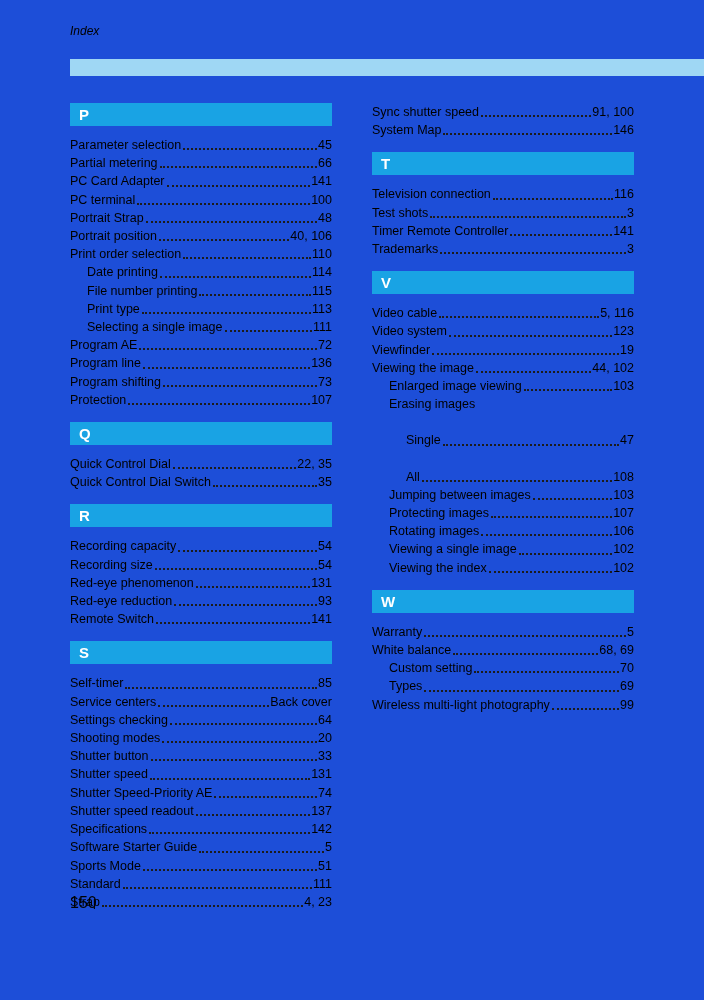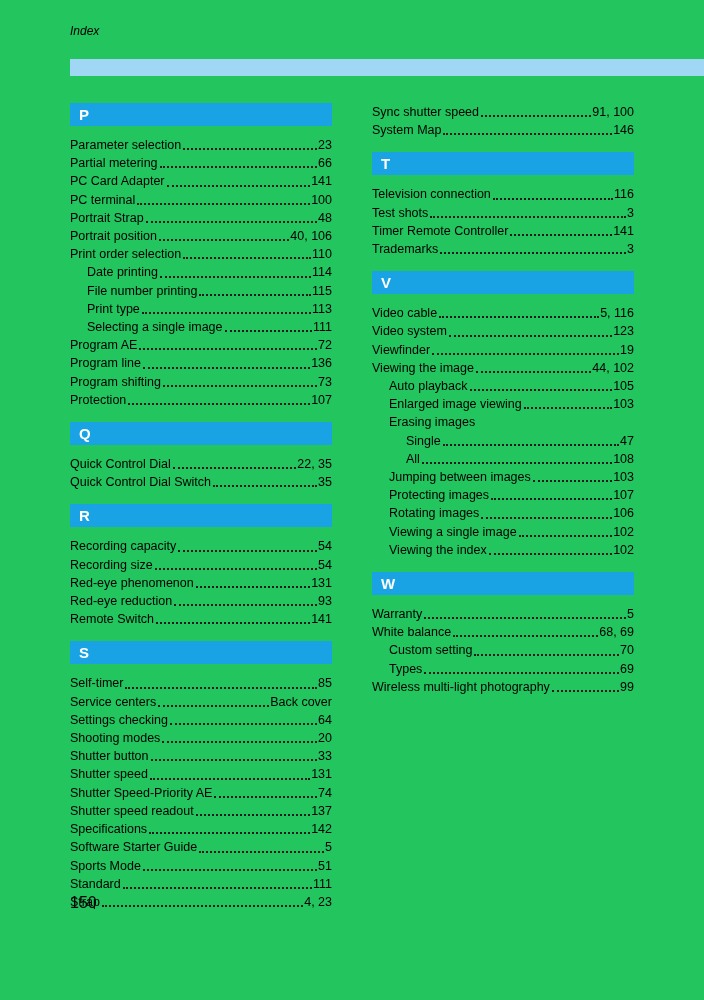--- a/index.html
+++ b/index.html
@@ -6,21 +6,21 @@
     margin: 0;
     padding: 0;
     background: #ffffff;
     font-family: "Liberation Sans", sans-serif;
     color: #000;
   }
   .page {
     position: relative;
     width: 704px;
     height: 1000px;
-    background: #22c55e;
+    background: #1d4ed8;
     overflow: hidden;
   }
   .running-head {
     position: absolute;
     left: 70px;
     top: 24px;
     font-size: 12px;
     font-style: italic;
     color: #000;
   }
@@ -63,21 +63,21 @@
   .entry-text { white-space: nowrap; }
   .entry-page { white-space: nowrap; }
   .leader {
     flex: 1 1 auto;
     min-width: 6px;
     border-bottom: 2px dotted #1c1c1c;
     margin: 0 1px 4px 2px;
     height: 0;
   }
   .indent-1 { padding-left: 17px; text-align: center; }
-  .indent-2 { padding-left: 34px; }
+  .indent-2 { padding-left: 34px; margin-top: 18px; }
 
   .page-number {
     position: absolute;
     left: 70px;
     top: 894px;
     font-size: 16px;
     color: #000;
   }
 </style>
 </head>
@@ -87,21 +87,21 @@
   <div class="running-head">Index</div>
   <div class="top-bar"></div>
 
   <div class="index-column col-left">
       <div class="section-header">
         <span>P</span>
       </div>
       <div class="entry indent-0">
         <span class="entry-text">Parameter selection</span>
         <span class="leader"></span>
-        <span class="entry-page">23</span>
+        <span class="entry-page">45</span>
       </div>
       <div class="entry indent-0">
         <span class="entry-text">Partial metering</span>
         <span class="leader"></span>
         <span class="entry-page">66</span>
       </div>
       <div class="entry indent-0">
         <span class="entry-text">PC Card Adapter</span>
         <span class="leader"></span>
         <span class="entry-page">141</span>
@@ -327,25 +327,20 @@
         <span class="entry-text">Viewfinder</span>
         <span class="leader"></span>
         <span class="entry-page">19</span>
       </div>
       <div class="entry indent-0">
         <span class="entry-text">Viewing the image</span>
         <span class="leader"></span>
         <span class="entry-page">44, 102</span>
       </div>
       <div class="entry indent-1">
-        <span class="entry-text">Auto playback</span>
-        <span class="leader"></span>
-        <span class="entry-page">105</span>
-      </div>
-      <div class="entry indent-1">
         <span class="entry-text">Enlarged image viewing</span>
         <span class="leader"></span>
         <span class="entry-page">103</span>
       </div>
       <div class="entry indent-1">
         <span class="entry-text">Erasing images</span>
       </div>
       <div class="entry indent-2">
         <span class="entry-text">Single</span>
         <span class="leader"></span>

